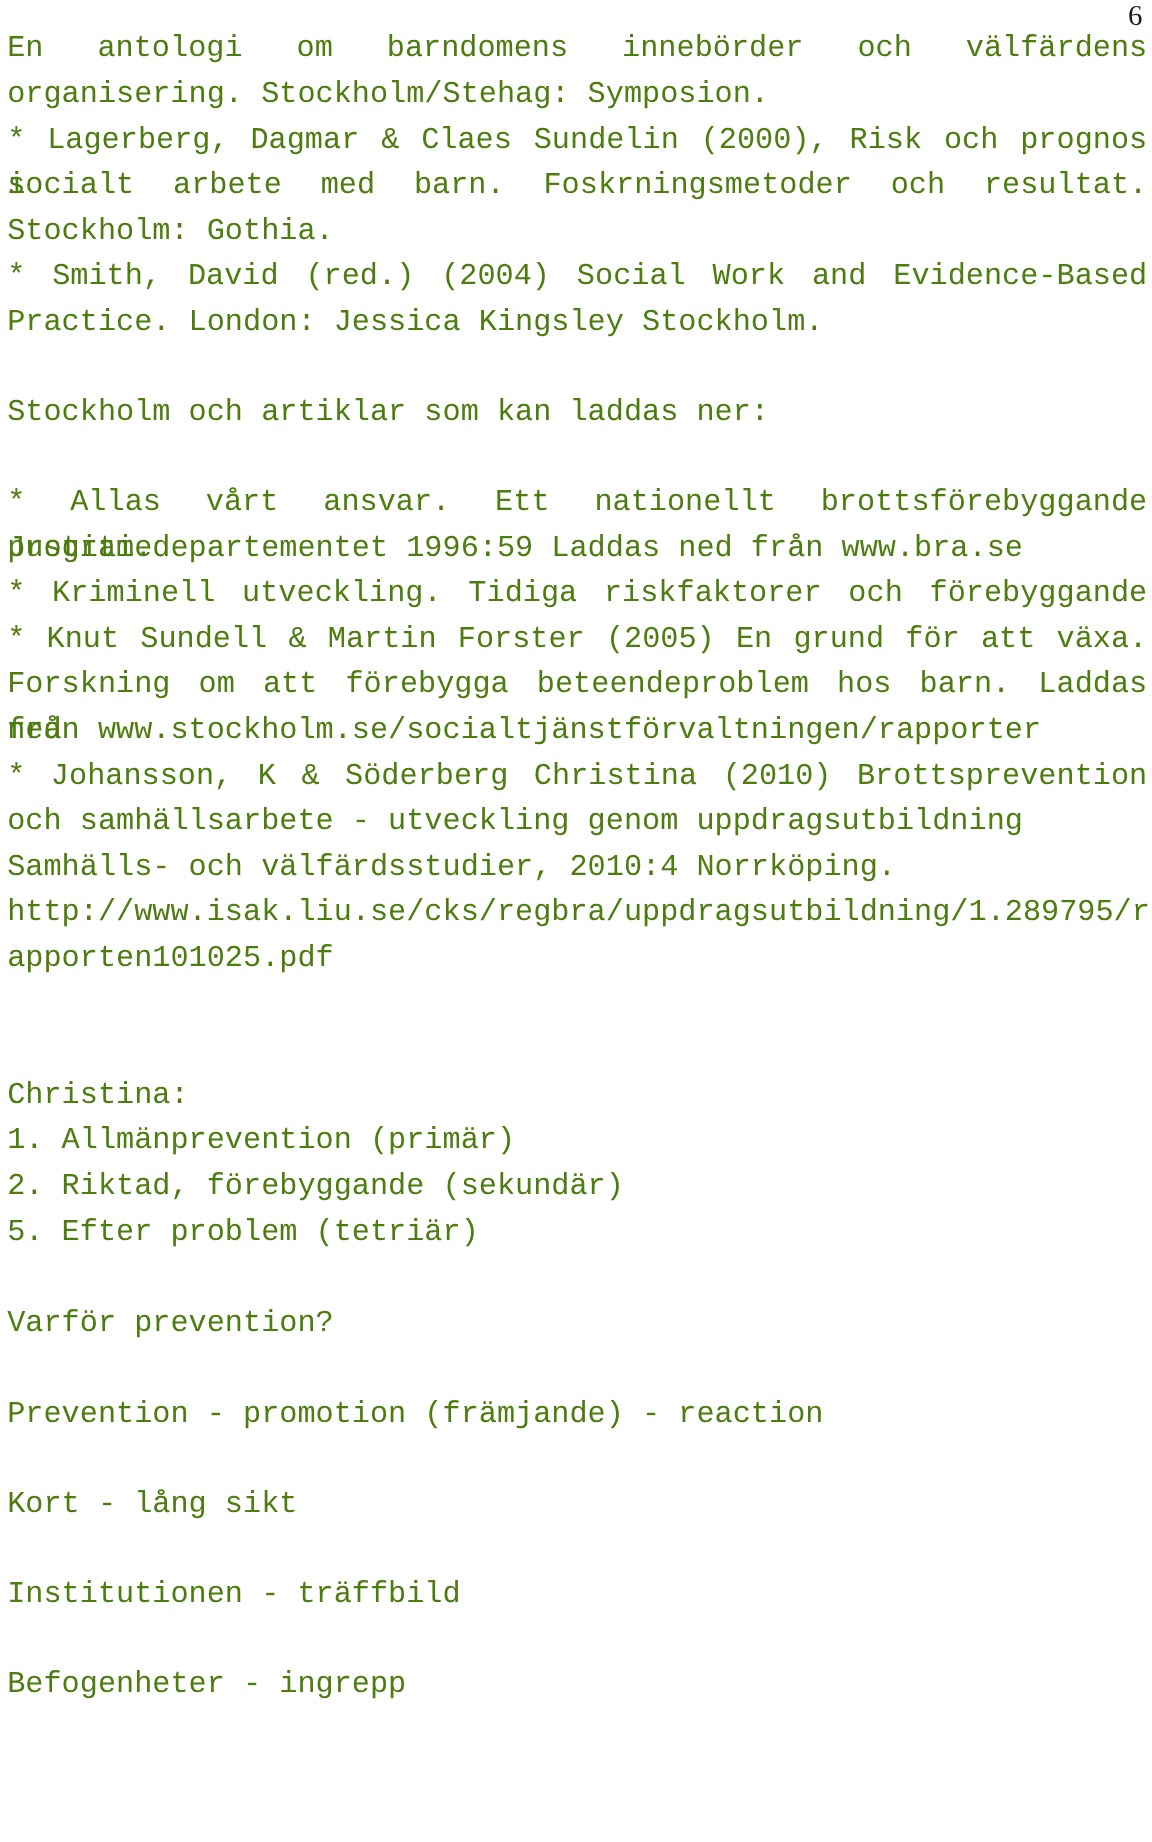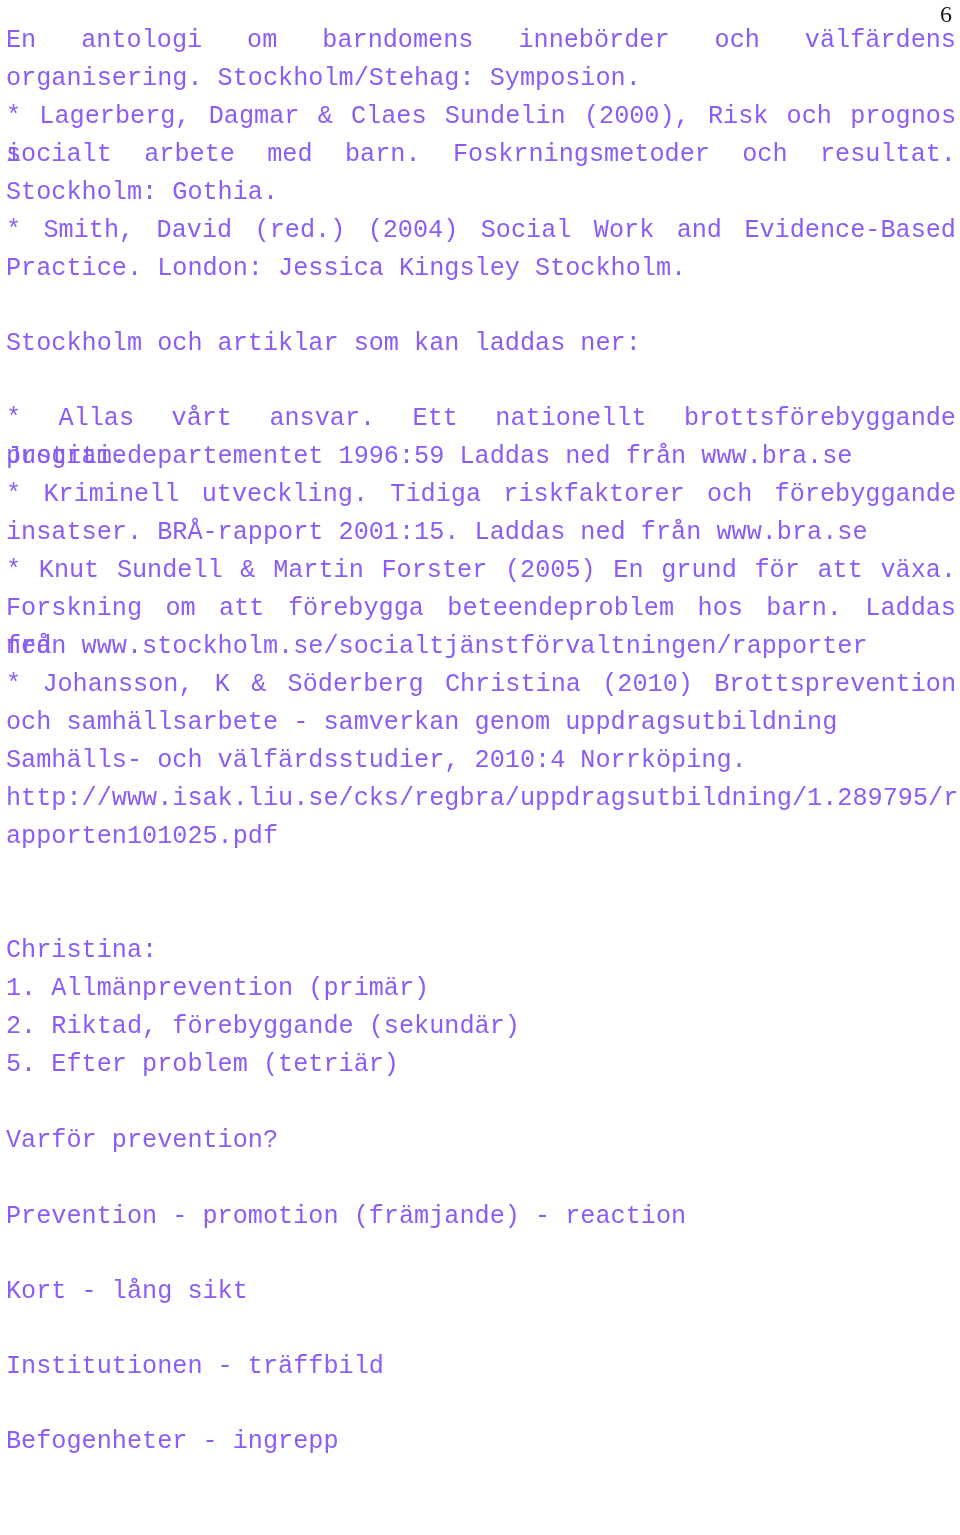--- a/index.html
+++ b/index.html
@@ -31,21 +31,21 @@
     left: 6px;
     top: 22px;
     width: 950px;
   }
   .line {
     font-size: 25.2px;
     line-height: 38px;
     height: 38px;
     white-space: pre;
     letter-spacing: 0px;
-    color: #8b5cf6;
+    color: #4d7c0f;
   }
   
   .line.just {
     white-space: normal;
     text-align: justify;
     text-align-last: justify;
     word-spacing: 0px;
   }
   .spacer-1 { height: 38px; }
   .spacer-2 { height: 76px; }
@@ -74,26 +74,25 @@
     <div class="spacer-gap"></div>
 
     <div class="line">Stockholm och artiklar som kan laddas ner:</div>
 
     <div class="spacer-gap"></div>
 
     <div class="block">
       <div class="line just">* Allas vårt ansvar. Ett nationellt brottsförebyggande program.</div>
       <div class="line">Justitiedepartementet 1996:59 Laddas ned från www.bra.se</div>
       <div class="line just">* Kriminell utveckling. Tidiga riskfaktorer och förebyggande</div>
-      <div class="line">insatser. BRÅ-rapport 2001:15. Laddas ned från www.bra.se</div>
       <div class="line just">* Knut Sundell &amp; Martin Forster (2005) En grund för att växa.</div>
       <div class="line just">Forskning om att förebygga beteendeproblem hos barn. Laddas ned</div>
       <div class="line">från www.stockholm.se/socialtjänstförvaltningen/rapporter</div>
       <div class="line just">* Johansson, K &amp; Söderberg Christina (2010) Brottsprevention</div>
-      <div class="line">och samhällsarbete - samverkan genom uppdragsutbildning</div>
+      <div class="line">och samhällsarbete - utveckling genom uppdragsutbildning</div>
       <div class="line">Samhälls- och välfärdsstudier, 2010:4 Norrköping.</div>
       <div class="line just">http://www.isak.liu.se/cks/regbra/uppdragsutbildning/1.289795/r</div>
       <div class="line">apporten101025.pdf</div>
     </div>
 
     <div class="spacer-2"></div>
 
     <div class="line">Christina:</div>
     <div class="block">
       <div class="line">1. Allmänprevention (primär)</div>

